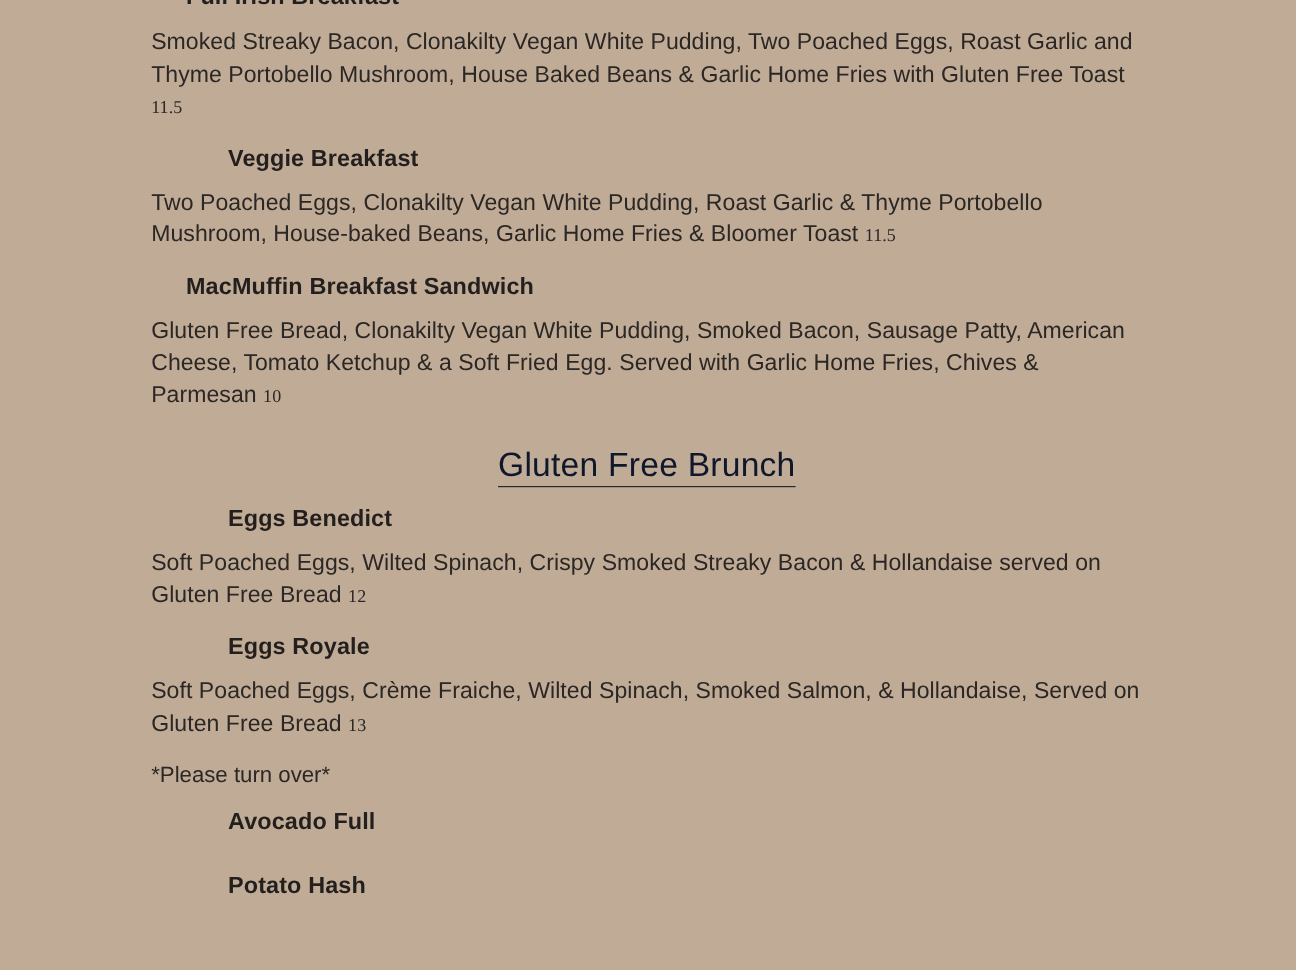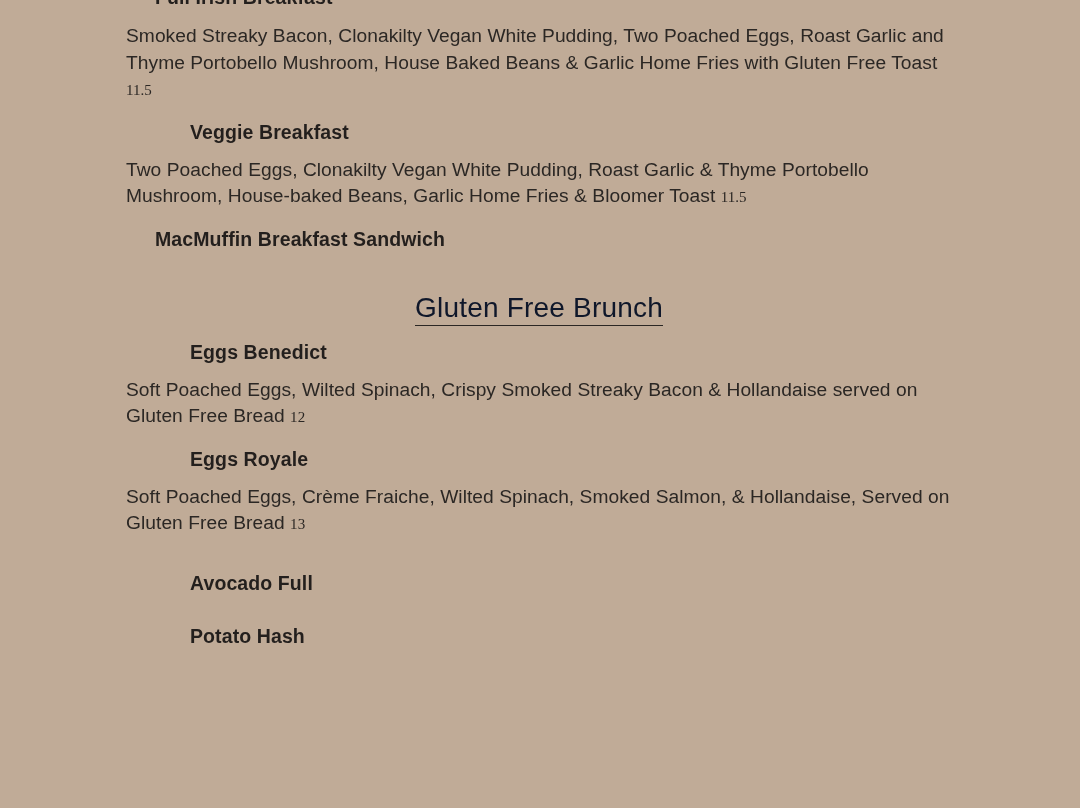--- a/index.html
+++ b/index.html
@@ -87,20 +87,21 @@
     <div class="item-title indent-1">Veggie Breakfast</div>
     <div class="gap-b"></div>
     <div class="desc"><span>Two Poached Eggs, Clonakilty Vegan White Pudding, Roast Garlic &amp; Thyme Portobello Mushroom, House-baked Beans, Garlic Home Fries &amp; Bloomer Toast</span> <span class="price">11.5</span></div>
   </div>
 
   <div class="gap-c"></div>
 
   <div class="item">
     <div class="item-title indent-2">MacMuffin Breakfast Sandwich</div>
     <div class="gap-b"></div>
+    <div class="desc"><span>Gluten Free Bread, Clonakilty Vegan White Pudding, Smoked Bacon, Sausage Patty, American Cheese, Tomato Ketchup &amp; a Soft Fried Egg. Served with Garlic Home Fries, Chives &amp; Parmesan</span> <span class="price">10</span></div>
   </div>
 
   <div class="gap-head"></div>
 
   <div class="section-heading"><span>Gluten Free Brunch</span></div>
 
   <div class="gap-c"></div>
 
   <div class="item">
     <div class="item-title indent-1">Eggs Benedict</div>
@@ -111,20 +112,21 @@
   <div class="gap-c"></div>
 
   <div class="item">
     <div class="item-title indent-1">Eggs Royale</div>
     <div class="gap-b"></div>
     <div class="desc"><span>Soft Poached Eggs, Crème Fraiche, Wilted Spinach, Smoked Salmon, &amp; Hollandaise, Served on Gluten Free Bread</span> <span class="price">13</span></div>
   </div>
 
   <div class="gap-c"></div>
 
+  <div class="turn-over">*Please turn over*</div>
 
   <div class="gap-c"></div>
 
   <div class="item">
     <div class="item-title indent-1">Avocado Full</div>
     <div class="gap-b"></div>
   </div>
 
   <div class="gap-c"></div>
 

